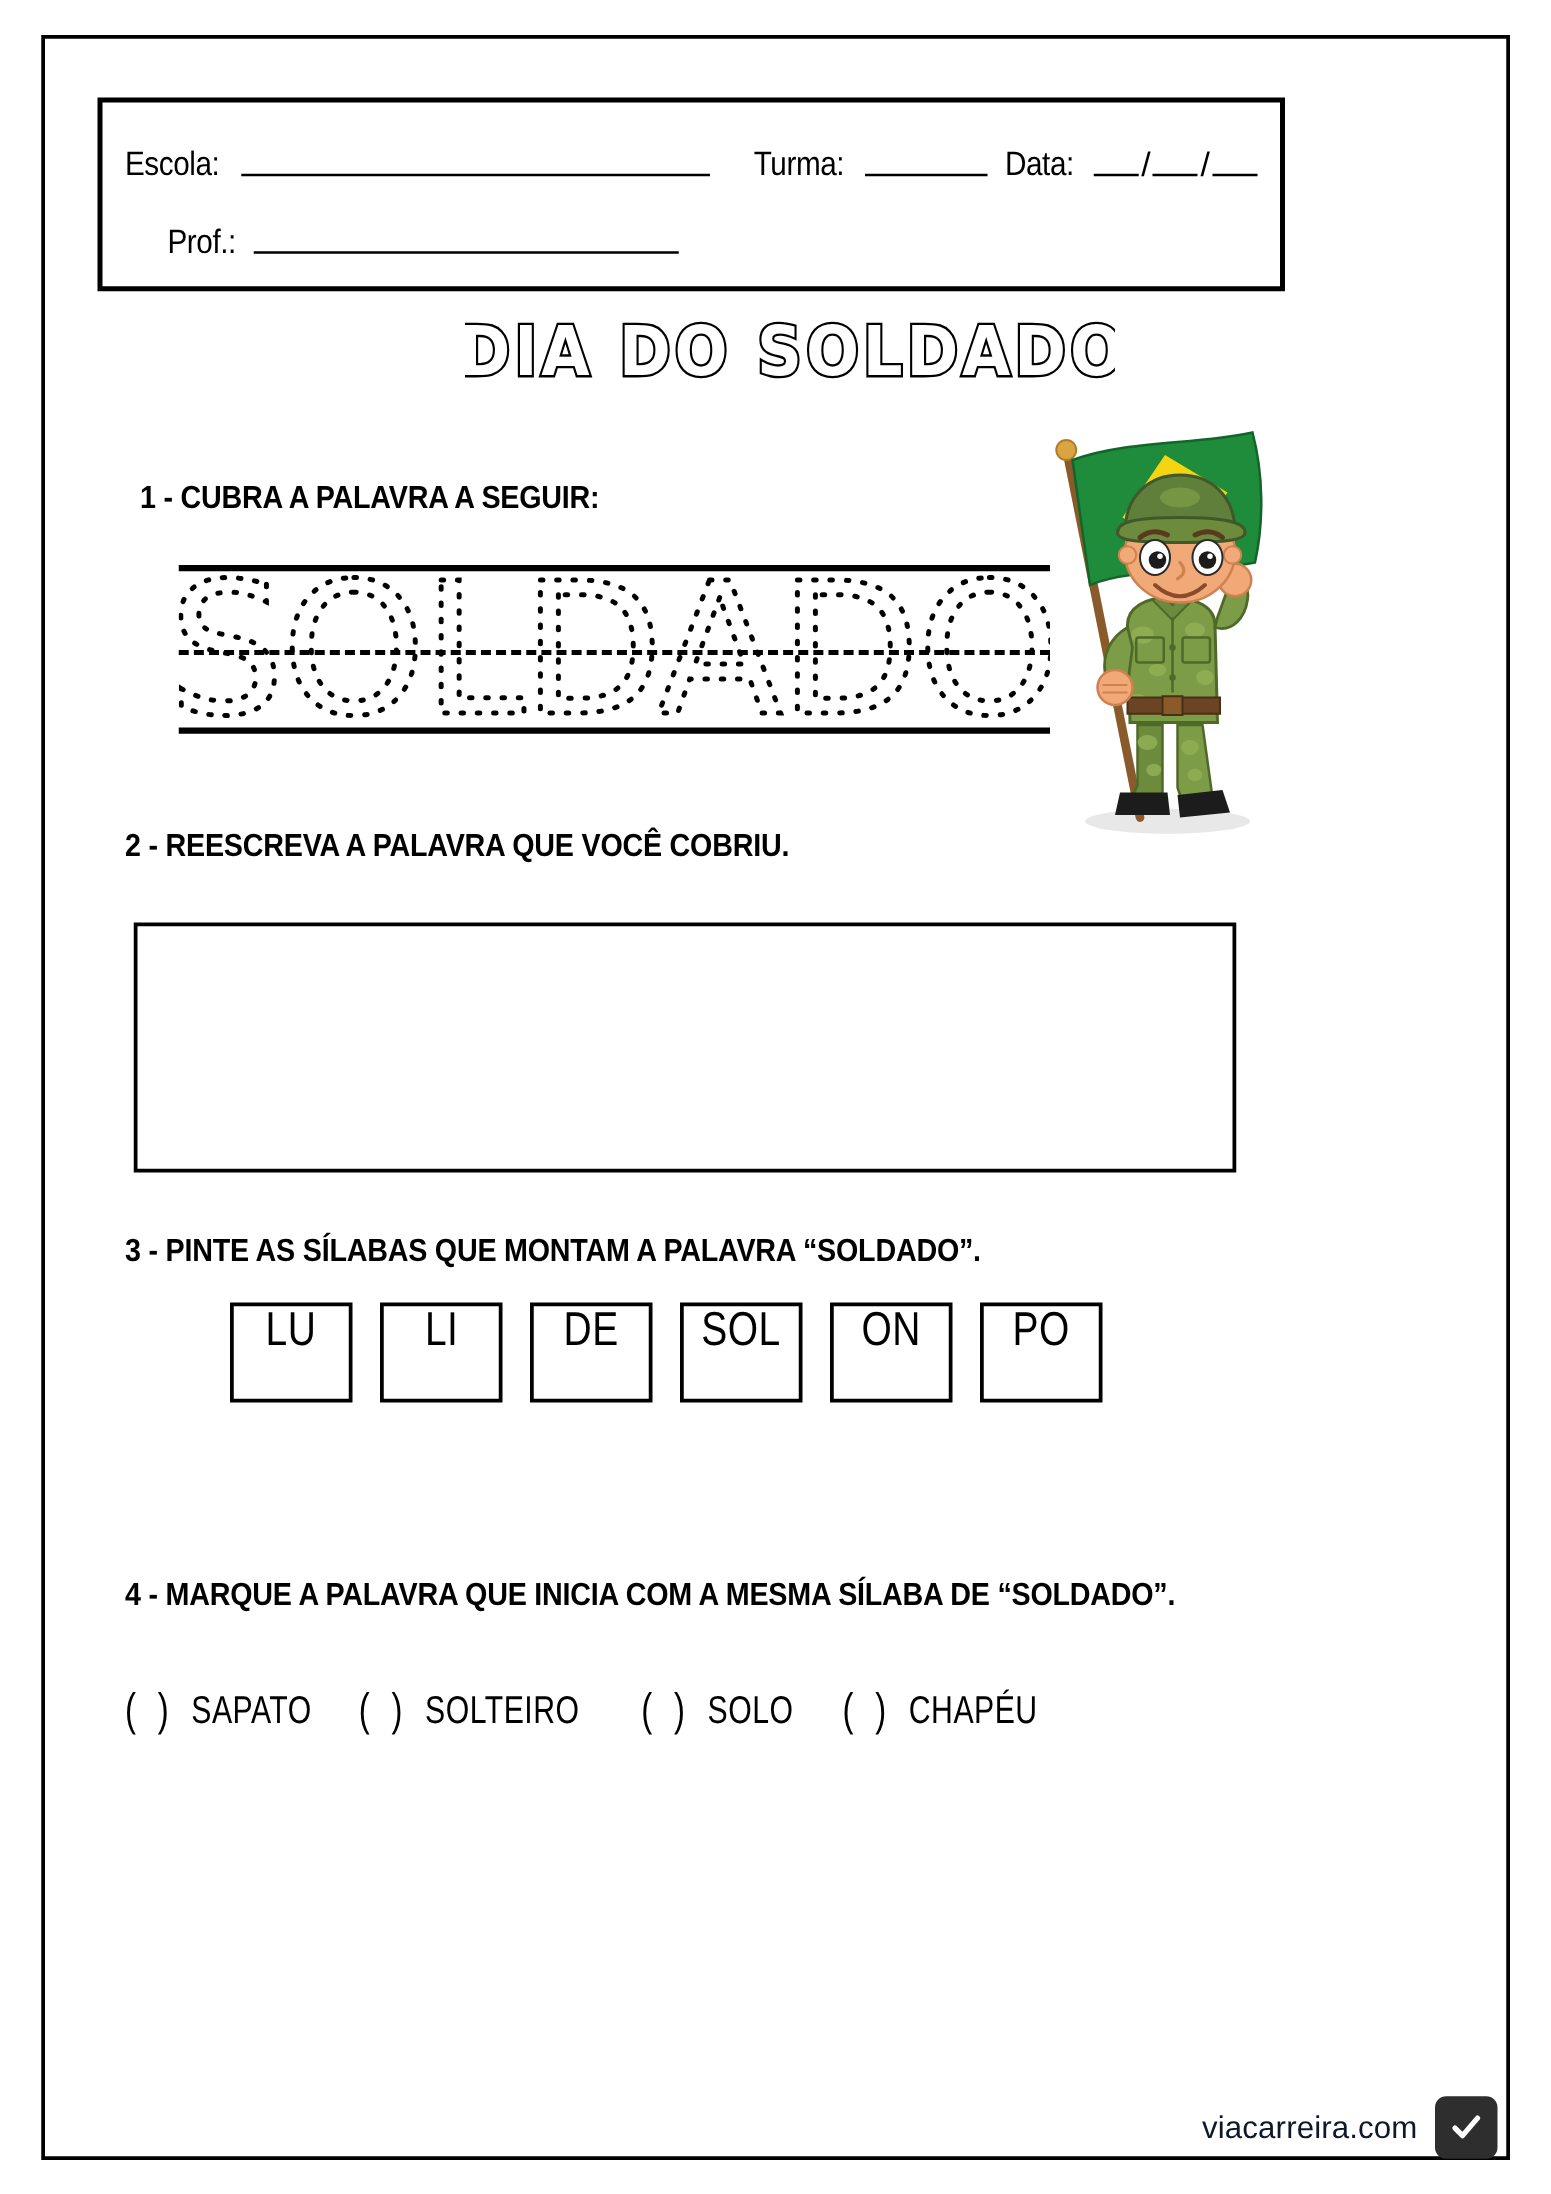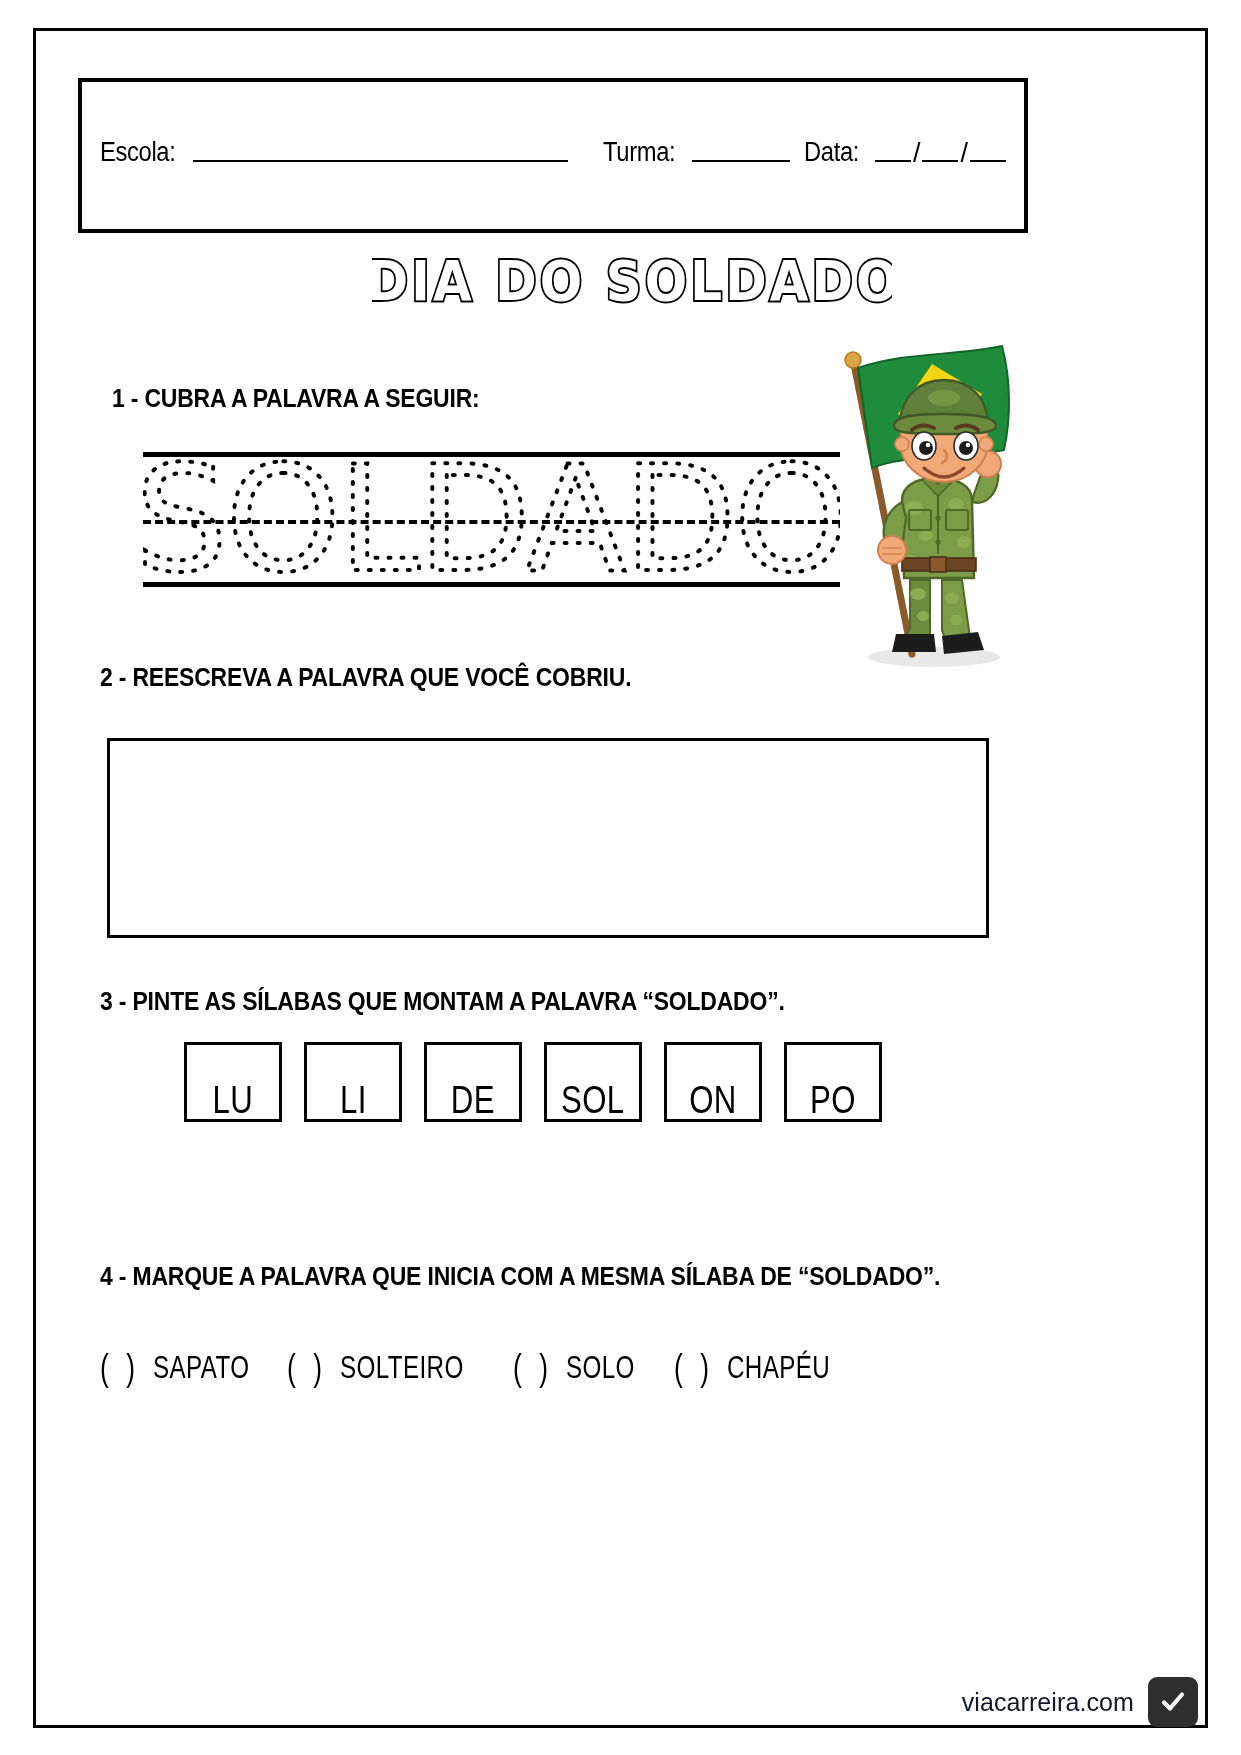--- a/index.html
+++ b/index.html
@@ -32,21 +32,20 @@
     border:4px solid #000;
     box-sizing:border-box;
   }
   .id-row{
     position:absolute;
     left:0;right:0;
     display:flex;
     align-items:flex-end;
     padding:0 18px;
     box-sizing:border-box;
-    margin-top:21px;
   }
   .id-row.r1{top:36px;}
   .id-row.r2{top:98px;}
   .fld{display:flex;align-items:flex-end;}
   .fld-label{
     font-family:"Liberation Sans", sans-serif;
     font-size:27px;
     font-weight:400;
     letter-spacing:-0.4px;
     line-height:1;
@@ -147,21 +146,21 @@
     left:184px;top:1042px;
     display:flex;
     flex-direction:column;
     gap:10px;
   }
   .syl-row{display:flex;gap:22px;}
   .syl-cell{
     width:98px;height:80px;
     border:3.5px solid #000;
     box-sizing:border-box;
-    display:flex;align-items:flex-end;justify-content:center;
+    display:flex;align-items:flex-start;justify-content:center;
     background:#fff;
   }
   .syl-cell span{
     font-family:"Liberation Sans", sans-serif;
     font-weight:400;
     font-size:38px;
     letter-spacing:0.5px;
     transform:scaleX(0.82);
     transform-origin:center;
     line-height:1;
@@ -242,20 +241,24 @@
           <span class="dsep">/</span>
           <span class="dslot"></span>
           <span class="dsep">/</span>
           <span class="dslot"></span>
         </span>
       </div>
     </div>
 
     <div class="id-row r2">
       <span class="gap-nome"></span>
+      <div class="fld">
+        <span class="fld-label">Prof.:</span>
+        <span class="rule prof"></span>
+      </div>
     </div>
   </div>
 
   <div class="title-wrap">
     <svg class="title-svg" width="520" height="62" viewBox="0 0 520 62">
       <text id="title-text" x="260" y="48" text-anchor="middle" font-family="'DejaVu Sans', sans-serif" font-size="49" font-weight="700" letter-spacing="3" fill="#ffffff" stroke="#000000" stroke-width="3.4" paint-order="stroke" transform="scale(1.02,1.12) translate(-3,-5)">DIA DO SOLDADO</text>
     </svg>
   </div>
 
   <div class="soldier">

